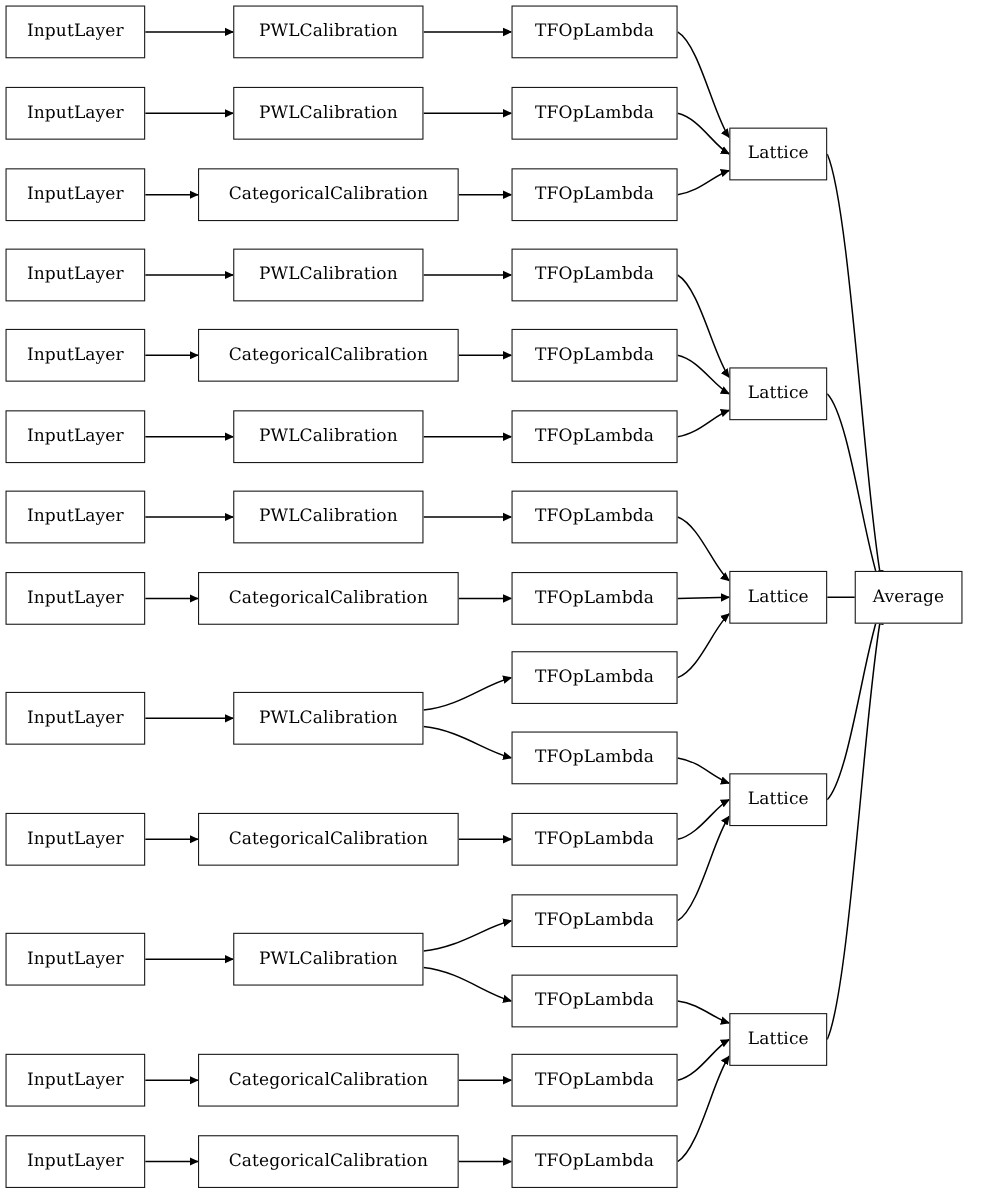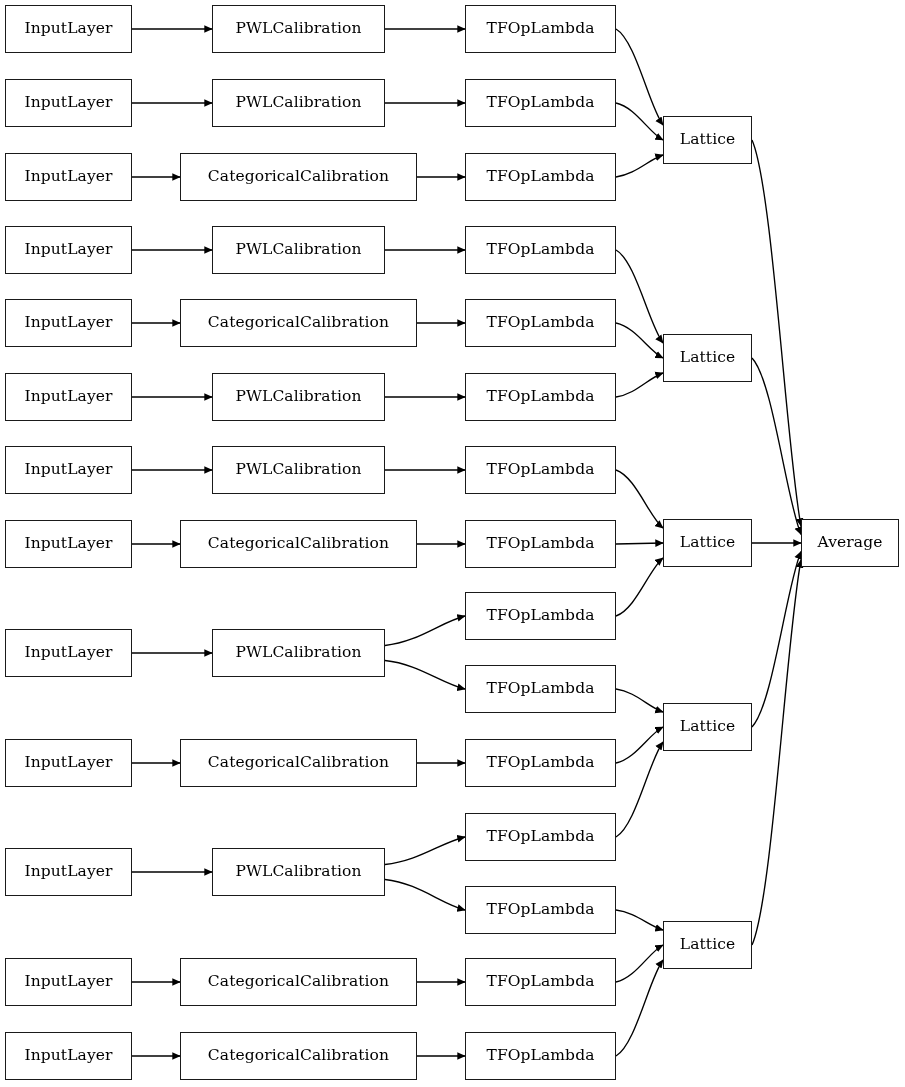--- a/index.html
+++ b/index.html
@@ -237,17 +237,17 @@
       </div>
       <div class="gnode" style="left: 663px; top: 519px; width: 89px; height: 48px;">
         <span class="nlabel">Lattice</span>
       </div>
       <div class="gnode" style="left: 663px; top: 703px; width: 89px; height: 48px;">
         <span class="nlabel">Lattice</span>
       </div>
       <div class="gnode" style="left: 663px; top: 921px; width: 89px; height: 48px;">
         <span class="nlabel">Lattice</span>
       </div>
-      <div class="gnode" style="left: 801px; top: 519px; width: 98px; height: 48px; align-items: center;">
+      <div class="gnode" style="left: 777px; top: 519px; width: 98px; height: 48px; align-items: center;">
         <span class="nlabel">Average</span>
       </div>
     </div>
 </div>
 
 </body></html>

